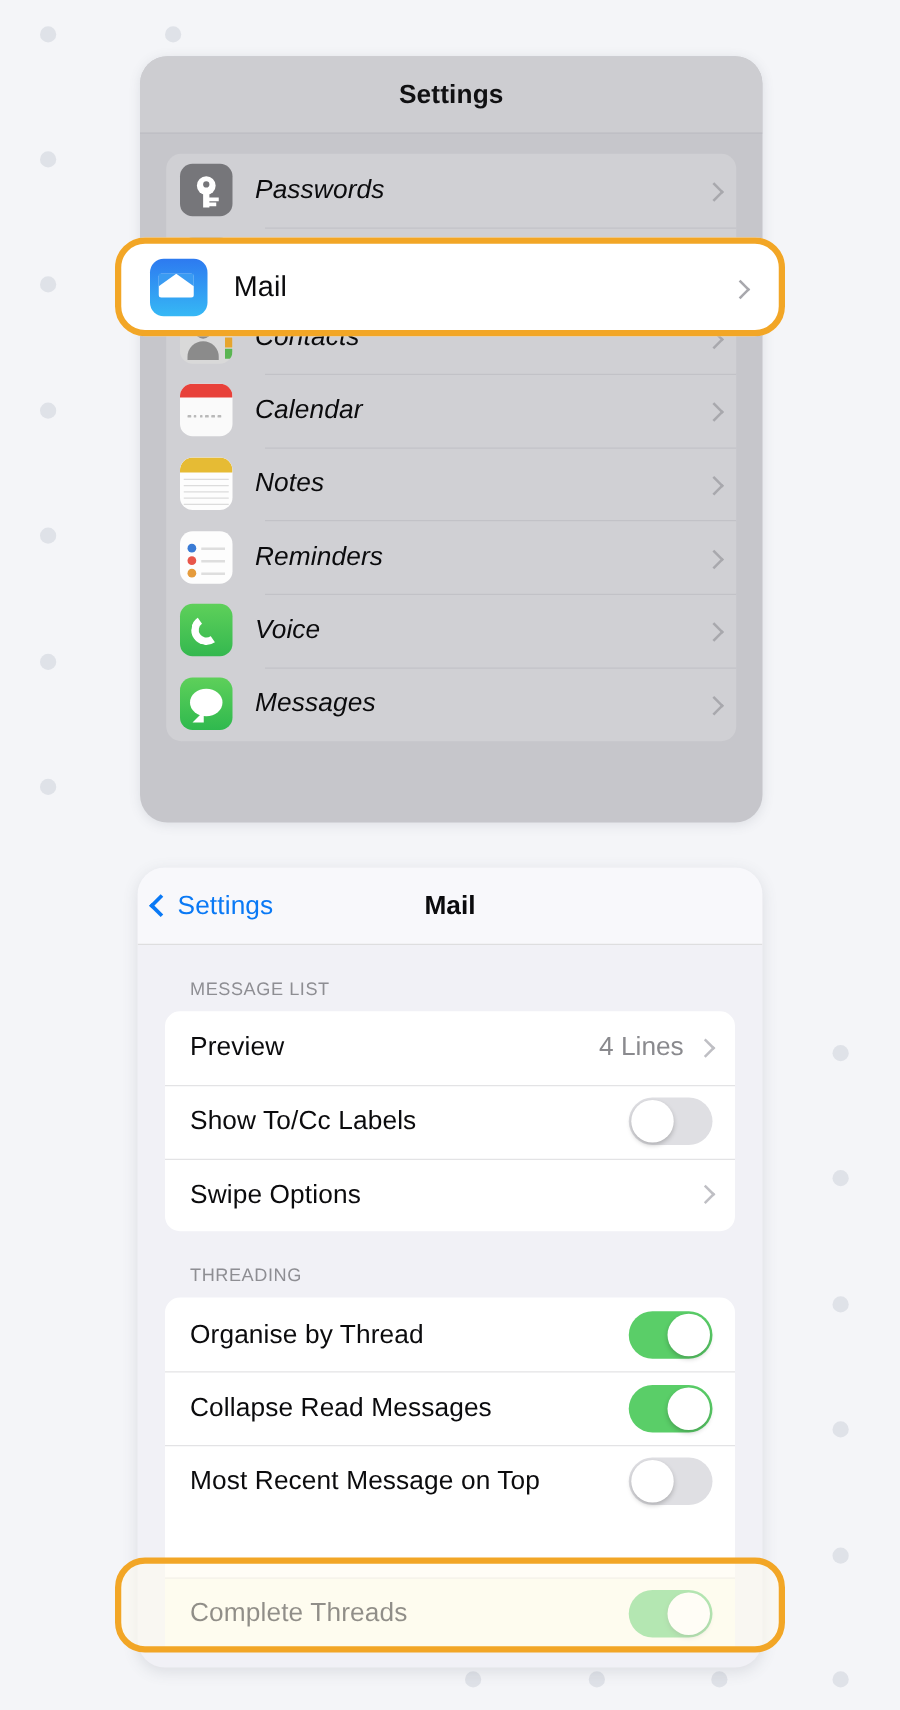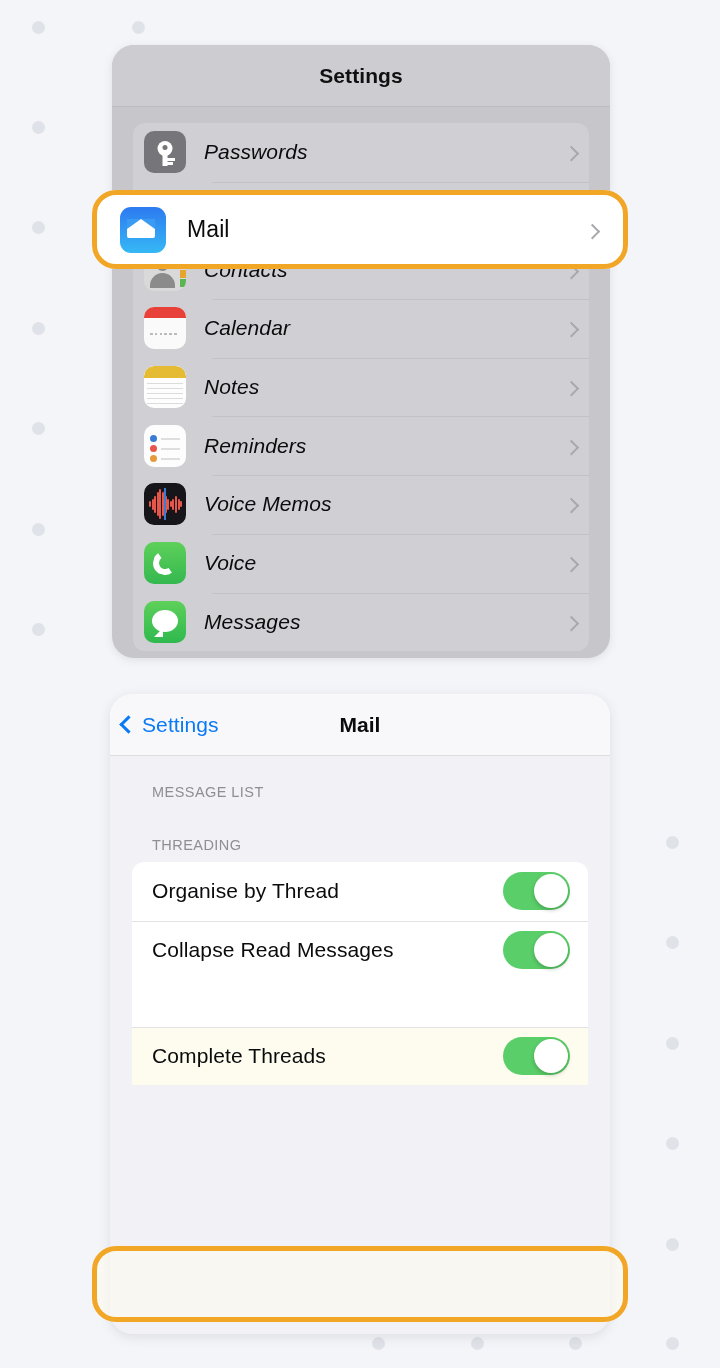--- a/index.html
+++ b/index.html
@@ -324,40 +324,20 @@
               <i class="l" style="top:13px"></i>
               <i class="r" style="top:20px;background:#e8564a"></i>
               <i class="l" style="top:23px"></i>
               <i class="r" style="top:30px;background:#e59b3c"></i>
               <i class="l" style="top:33px"></i>
             </span>
             <span class="s-label">Reminders</span>
             <span class="s-chev"></span>
           </div>
           <div class="s-row">
-            <span class="s-icon ic-voice">
-              <i class="w" style="left:5px;height:6px"></i>
-              <i class="w" style="left:7.6px;height:11px"></i>
-              <i class="w" style="left:10.2px;height:17px"></i>
-              <i class="w" style="left:12.8px;height:24px"></i>
-              <i class="w" style="left:15.4px;height:30px"></i>
-              <i class="w" style="left:18px;height:24px"></i>
-              <i class="w" style="left:20.6px;height:17px"></i>
-              <i class="w" style="left:23.2px;height:11px"></i>
-              <i class="w" style="left:25.8px;height:6px"></i>
-              <i class="w" style="left:28.400000000000002px;height:11px"></i>
-              <i class="w" style="left:31px;height:17px"></i>
-              <i class="w" style="left:33.6px;height:11px"></i>
-              <i class="w" style="left:36.2px;height:6px"></i>
-              <i class="axis"></i>
-            </span>
-            <span class="s-label">Voice Memos</span>
-            <span class="s-chev"></span>
-          </div>
-          <div class="s-row">
             <span class="s-icon ic-phone">
               <i class="hs"></i>
             </span>
             <span class="s-label">Voice</span>
             <span class="s-chev"></span>
           </div>
           <div class="s-row">
             <span class="s-icon ic-messages">
               <i class="bub"></i>
               <i class="tail"></i>
@@ -372,34 +352,65 @@
   <div class="panel" id="panel-mail">
     <div id="mail-navbar">
       <div id="mail-back">
         <span class="chev-left"></span>
         <span class="btxt">Settings</span>
       </div>
       <div class="title">Mail</div>
     </div>
     <div id="mail-scroll">
         <div class="m-section-hdr">MESSAGE LIST</div>
+        <div class="m-card">
+          <div class="m-row">
+            <span class="m-label">Preview</span>
+            <span class="m-right">
+              <span class="m-value">4 Lines</span>
+              <span class="m-chev"></span>
+            </span>
+          </div>
+          <div class="m-row">
+            <span class="m-label">Show To/Cc Labels</span>
+            <span class="m-right">
+              <span class="toggle off">
+                <span class="knob"></span>
+              </span>
+            </span>
+          </div>
+          <div class="m-row">
+            <span class="m-label">Swipe Options</span>
+            <span class="m-right">
+              <span class="m-chev"></span>
+            </span>
+          </div>
+        </div>
         <div class="m-section-hdr">THREADING</div>
         <div class="m-card">
           <div class="m-row">
             <span class="m-label">Organise by Thread</span>
             <span class="m-right">
               <span class="toggle on">
                 <span class="knob"></span>
               </span>
             </span>
           </div>
           <div class="m-row">
             <span class="m-label">Collapse Read Messages</span>
             <span class="m-right">
               <span class="toggle on">
+                <span class="knob"></span>
+              </span>
+            </span>
+          </div>
+          <div class="m-row">
+            <span class="m-label">Most Recent Message on Top</span>
+            <span class="m-right">
+              <span class="toggle off">
                 <span class="knob"></span>
               </span>
             </span>
           </div>
           <div class="m-row" style="background: rgb(253, 252, 239); margin-top: 47px;">
             <span class="m-label">Complete Threads</span>
             <span class="m-right">
               <span class="toggle on">
                 <span class="knob"></span>
               </span>

